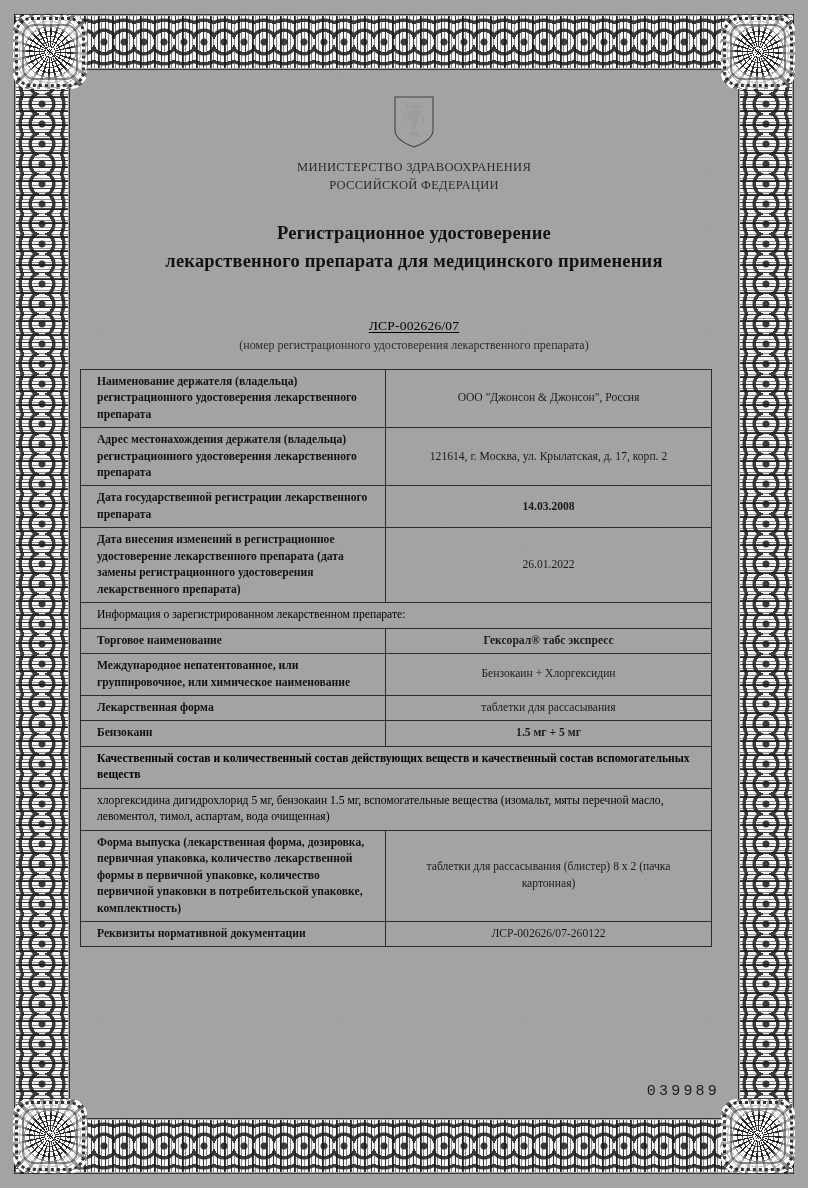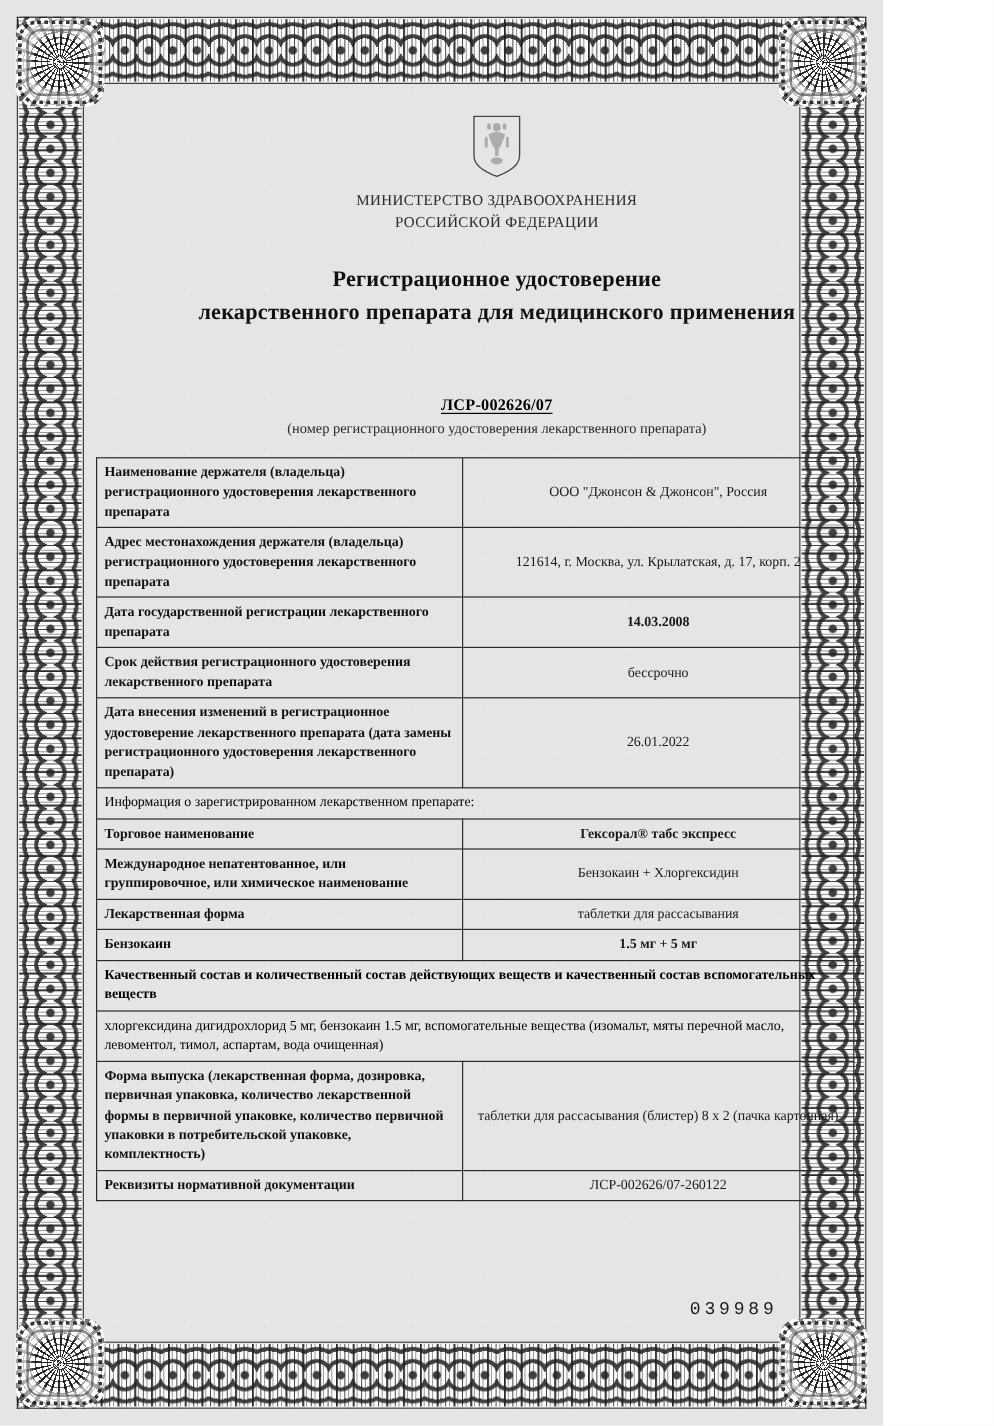--- a/index.html
+++ b/index.html
@@ -6,22 +6,22 @@
   html, body {
     width: 828px; height: 1188px;
     background: #ffffff;
     font-family: "Liberation Serif", "DejaVu Serif", serif;
     color: #000;
     overflow: hidden;
   }
 
   #page {
     position: relative;
-    width: 736px; height: 1188px;
-    background: #e5e5e5;
+    width: 808px; height: 1188px;
+    background: #a3a3a3;
   }
 
   
   .orn-band {
     position: absolute;
     opacity: 0.92;
   }
   
   .orn-top, .orn-bottom {
     left: 14px; right: 14px; height: 52px;
@@ -134,44 +134,44 @@
   .doc-title {
     margin-top: 26px;
     font-size: 18.5px;
     font-weight: bold;
     line-height: 1.5;
     letter-spacing: 0.2px;
     color: #111;
   }
 
   .regnum {
-    margin-top: 54px;
+    margin-top: 42px;
     font-size: 13.5px;
-    font-weight: bold;
+    font-weight: normal;
     text-decoration: underline;
     text-underline-offset: 2px;
     letter-spacing: 0.2px;
   }
   .regnum-caption {
     margin-top: 4px;
     font-size: 12px;
     color: #2a2a2a;
   }
 
   
   table.reg {
     margin-top: 16px;
     width: 632px;
     border-collapse: collapse;
     table-layout: fixed;
     text-align: left;
   }
   table.reg td {
     border: 1px solid #2b2b2b;
-    padding: 4px 6px;
+    padding: 4px 16px;
     vertical-align: middle;
     font-size: 11.6px;
     line-height: 1.42;
   }
   td.lbl {
     width: 305px;
     font-weight: bold;
     color: #111;
   }
   td.val {
@@ -300,24 +300,20 @@
         </tr>
         <tr>
           <td class="lbl">Адрес местонахождения держателя (владельца) регистрационного удостоверения лекарственного препарата</td>
           <td class="val">121614, г. Москва, ул. Крылатская, д. 17, корп. 2</td>
         </tr>
         <tr>
           <td class="lbl">Дата государственной регистрации лекарственного препарата</td>
           <td class="val val-bold">14.03.2008</td>
         </tr>
         <tr>
-          <td class="lbl">Срок действия регистрационного удостоверения лекарственного препарата</td>
-          <td class="val">бессрочно</td>
-        </tr>
-        <tr>
           <td class="lbl">Дата внесения изменений в регистрационное удостоверение лекарственного препарата (дата замены регистрационного удостоверения лекарственного препарата)</td>
           <td class="val">26.01.2022</td>
         </tr>
 
         <tr>
           <td class="full-center" colspan="2">Информация о зарегистрированном лекарственном препарате:</td>
         </tr>
 
         <tr>
           <td class="lbl">Торговое наименование</td>

